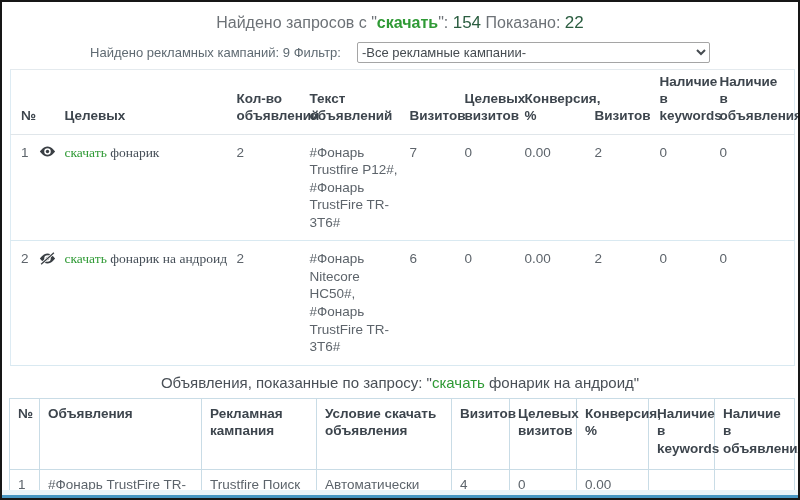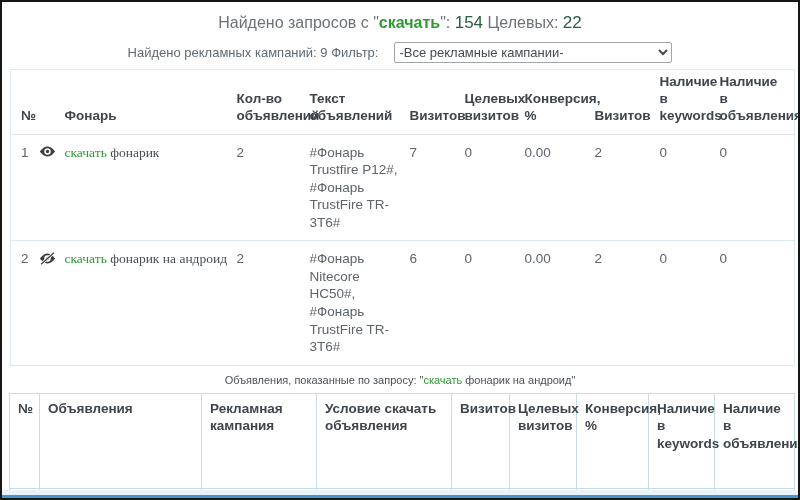--- a/index.html
+++ b/index.html
@@ -27,21 +27,21 @@
   .summary .q-green { color: #2f9a35; font-weight: 700; }
   .summary .big-num { font-size: 17px; color: #2b5d40; }
 
   
   .filter-row {
     display: flex; justify-content: center; align-items: center;
     gap: 16px; margin-top: 7px; margin-bottom: 6px;
     font-size: 13px; color: #5f6a72;
   }
   .filter-row select {
-    width: 278px; height: 21px;
+    width: 353px; height: 21px;
     font-size: 13px; color: #454b50;
     font-family: inherit;
     border: 1px solid #a5a5a5; border-radius: 2px;
     background: #fff;
   }
 
   
   table { border-collapse: collapse; table-layout: fixed; }
   .t1 {
     width: 784px; margin: 0 8px;
@@ -61,45 +61,45 @@
     padding: 9px 6px 9px 0;
     border-bottom: 1px solid #d9e9f1;
   }
   .t1 .c-num  { padding-left: 10px; }
   .t1 .c-icon { padding-top: 10px; }
   .q-link { color: #454e57; text-decoration: none; cursor: pointer; font-family: Liberation Serif, serif; }
   .q-link .q-green { color: #2f9a35; }
 
   
   .ads-title {
-    text-align: center; font-size: 11px; color: #4a5057;
+    text-align: center; font-size: 15px; color: #4a5057;
     padding: 8px 0 7px;
   }
   .ads-title .q-green { color: #2f9a35; }
 
   .t2 { width: 785px; margin: 0 7px; }
   .t2 th, .t2 td {
     border: 1px solid #c9dce6;
     text-align: left; vertical-align: top;
     font-size: 13.5px; line-height: 1.3;
     padding: 6px 8px;
   }
-  .t2 th { font-weight: 700; color: #3d454d; padding-bottom: 36px; }
+  .t2 th { font-weight: 700; color: #3d454d; padding-bottom: 12px; }
   .t2 th.short { padding-bottom: 6px; }
   .t2 td { color: #5d646b; padding-bottom: 14px; }
   .eye-svg { display: block; }
 </style>
 </head>
 <body>
 
 <div class="page">
   <div class="main">
 
     <div class="summary">
-      <span>Найдено запросов с "</span><span class="q-green">скачать</span><span>": </span><span class="big-num">154</span><span> Целевых: </span><span class="big-num">22</span>
+      <span>Найдено запросов с "</span><span class="q-green">скачать</span><span>": </span><span class="big-num">154</span><span> Показано: </span><span class="big-num">22</span>
     </div>
 
     <div class="filter-row">
       <span>Найдено рекламных кампаний: 9 Фильтр:</span>
       <select>
         <option selected="">-Все рекламные кампании-</option>
       </select>
     </div>
 
     <table class="t1">
@@ -113,21 +113,21 @@
         <col style="width:60px">
           <col style="width:70px">
           <col style="width:65px">
         <col style="width:60px">
           <col style="width:75px">
       </colgroup>
       <thead>
         <tr>
           <th class="c-num">№</th>
           <th></th>
-          <th>Фонарь</th>
+          <th>Целевых</th>
           <th>Кол-во объявлений</th>
           <th>Текст объявлений</th>
           <th>Визитов</th>
           <th>Целевых визитов</th>
           <th>Конверсия, %</th>
           <th>Визитов</th>
           <th>Наличие в keywords</th>
           <th>Наличие в объявлениях</th>
         </tr>
       </thead>

